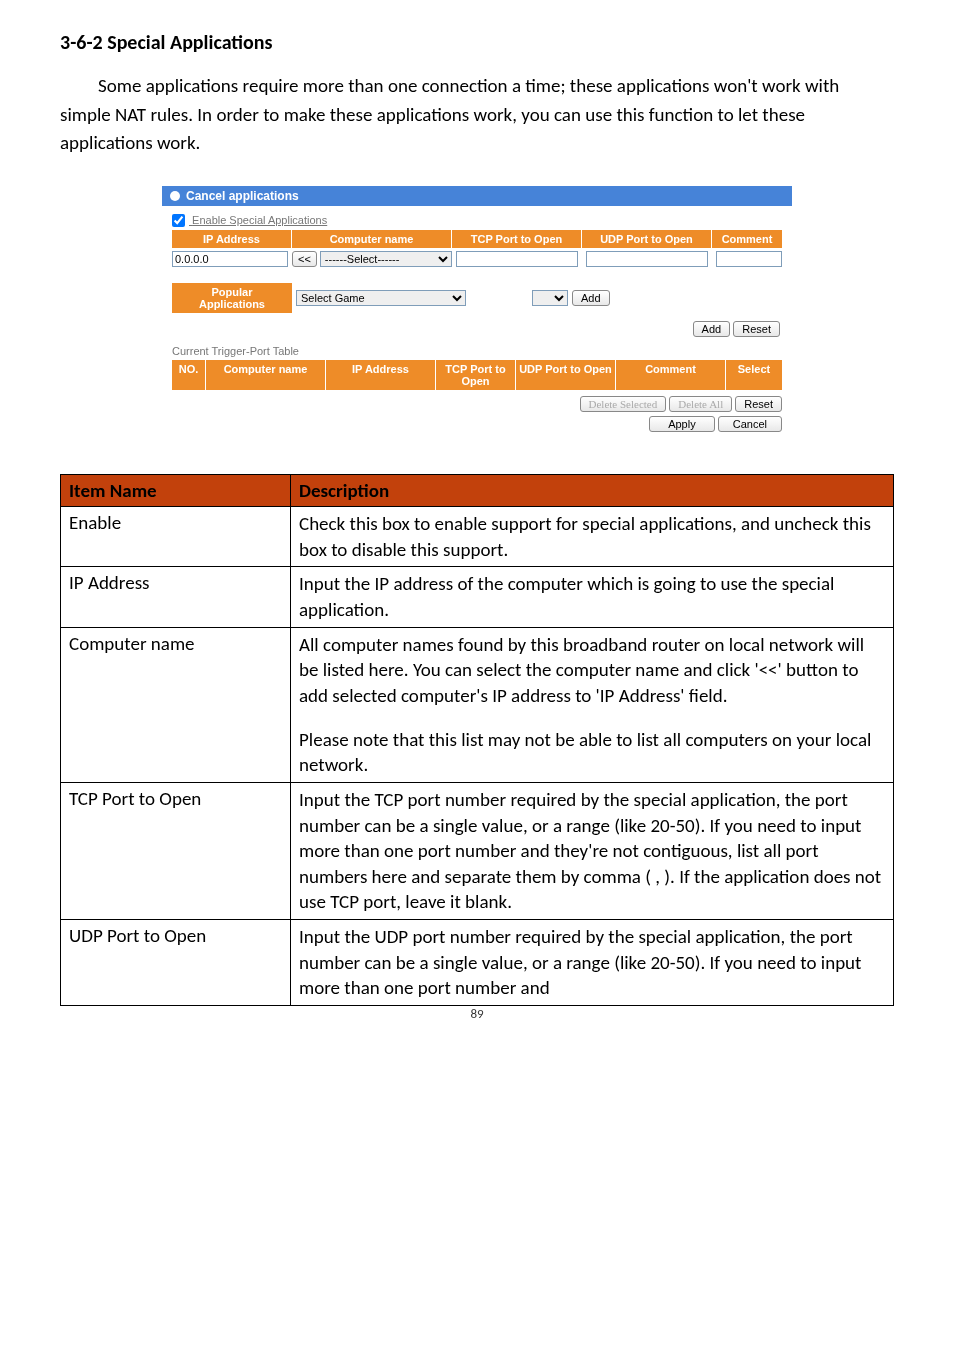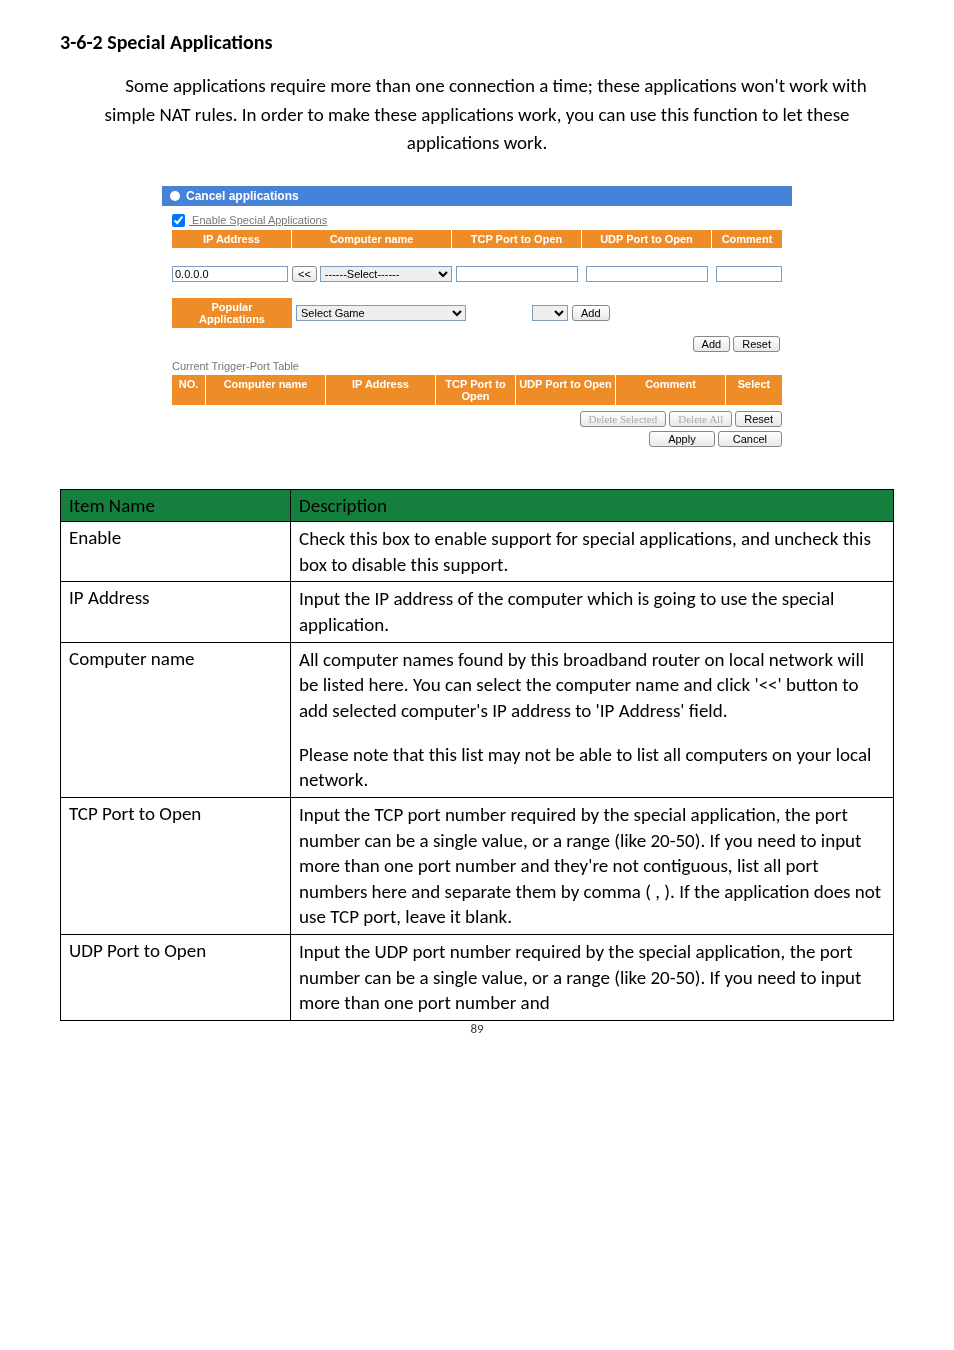--- a/index.html
+++ b/index.html
@@ -14,21 +14,20 @@
   .heading {
     font-size: 20px;
     font-weight: bold;
     margin-bottom: 18px;
   }
   .para {
     font-size: 19px;
     line-height: 1.5;
     margin-bottom: 28px;
     text-indent: 2em;
-    text-align: center;
   }
   .ui-container {
     display: flex;
     justify-content: center;
     margin-bottom: 36px;
   }
   .ui-panel {
     width: 630px;
     font-family: Tahoma, Arial, sans-serif;
     font-size: 11px;
@@ -74,21 +73,21 @@
     text-align: center;
     padding: 3px 0;
     border-right: 1px solid #fff;
   }
   .ui-header-cell:last-child { border-right: none; }
   .col-ip { width: 120px; }
   .col-cn { width: 160px; }
   .col-tcp { width: 130px; }
   .col-udp { width: 130px; }
   .col-comment { flex: 1; }
-  .ui-data-row { margin-top: 18px; }
+  .ui-data-row { margin-top: 3px; }
   .ui-text {
     font-family: Tahoma, Arial, sans-serif;
     font-size: 11px;
     padding: 1px 2px;
     border: 1px solid #7f9db9;
   }
   .ui-btn {
     font-family: Tahoma, Arial, sans-serif;
     font-size: 11px;
     background: linear-gradient(#fff, #e8e8e8);
@@ -130,22 +129,22 @@
     width: 100%;
     font-size: 19px;
   }
   .desc-table th, .desc-table td {
     border: 1px solid #000;
     padding: 4px 8px;
     vertical-align: top;
     text-align: left;
   }
   .desc-table thead th {
-    background: #15803d;
-    font-weight: normal;
+    background: #c2410c;
+    font-weight: bold;
     margin-top: 32px;
   }
   .desc-table .col-item { width: 230px; }
   .desc-table td p { margin-bottom: 0; line-height: 1.35; }
   .desc-table td p + p { margin-top: 18px; }
   .page-num {
     text-align: center;
     font-size: 13px;
     color: #333;
   }

